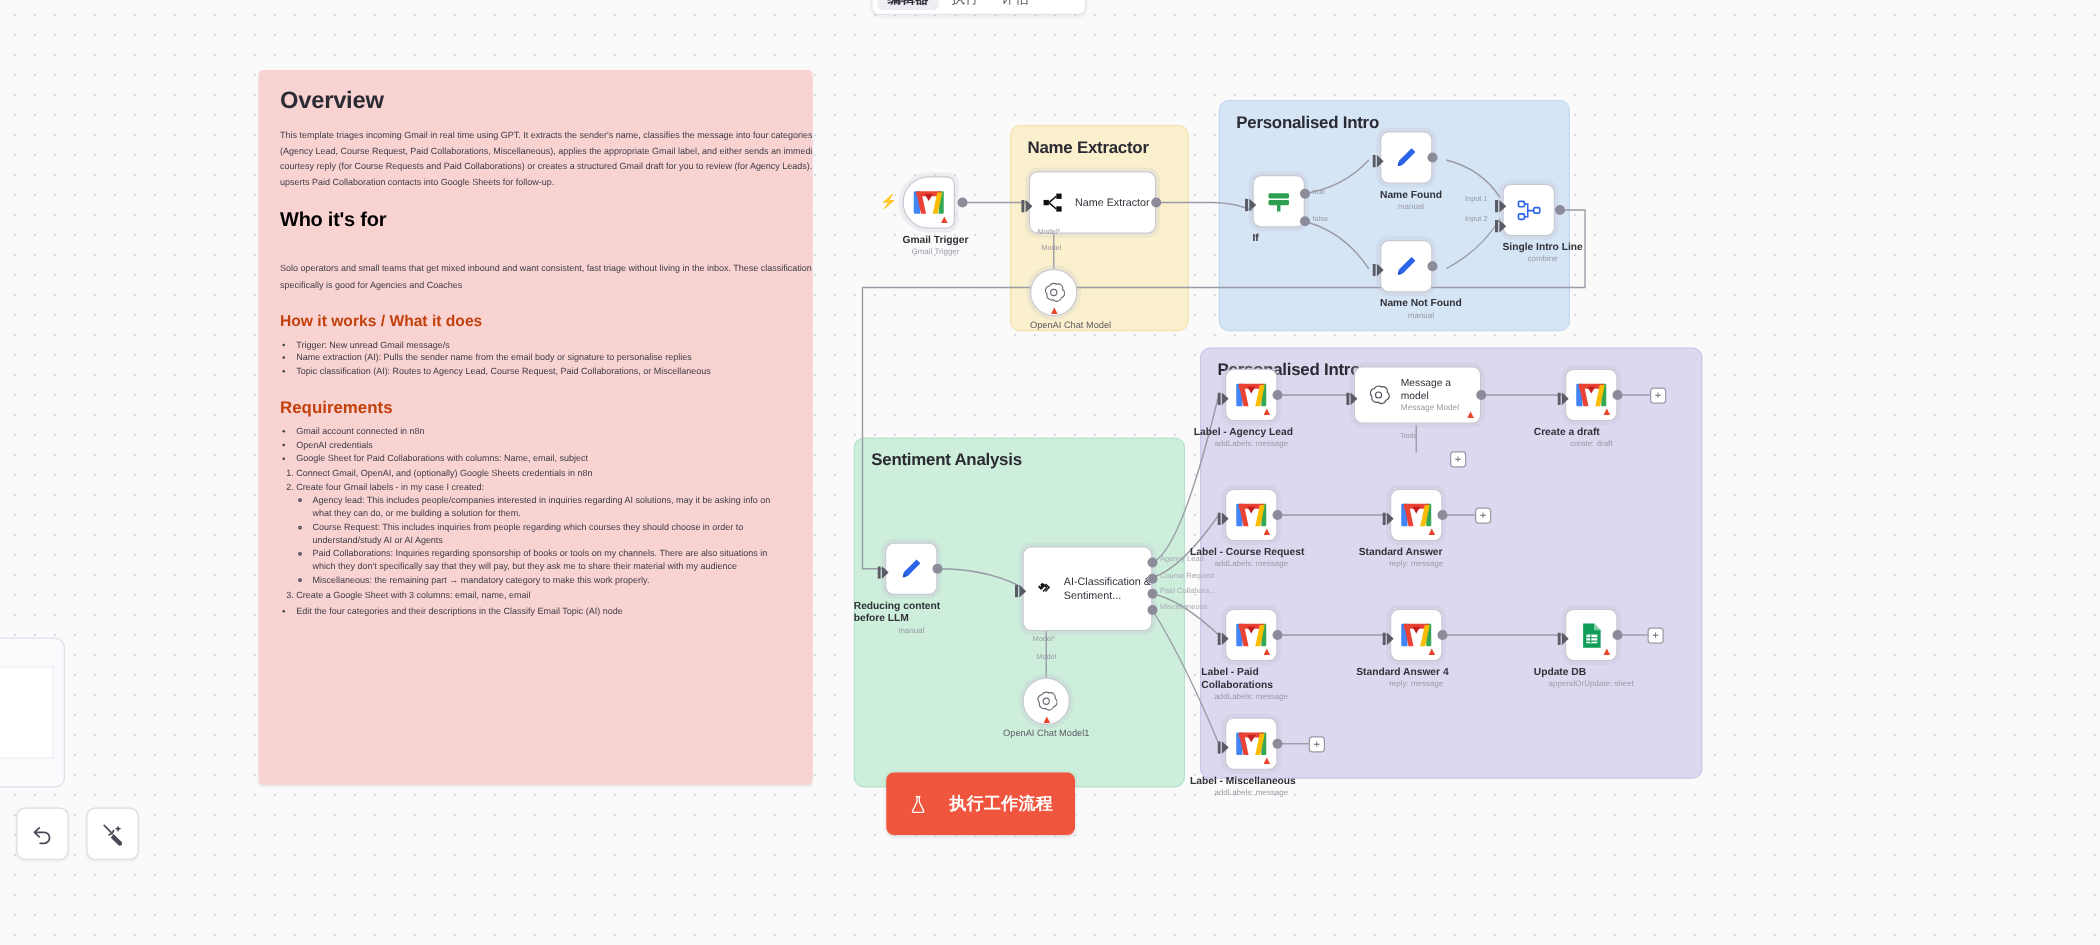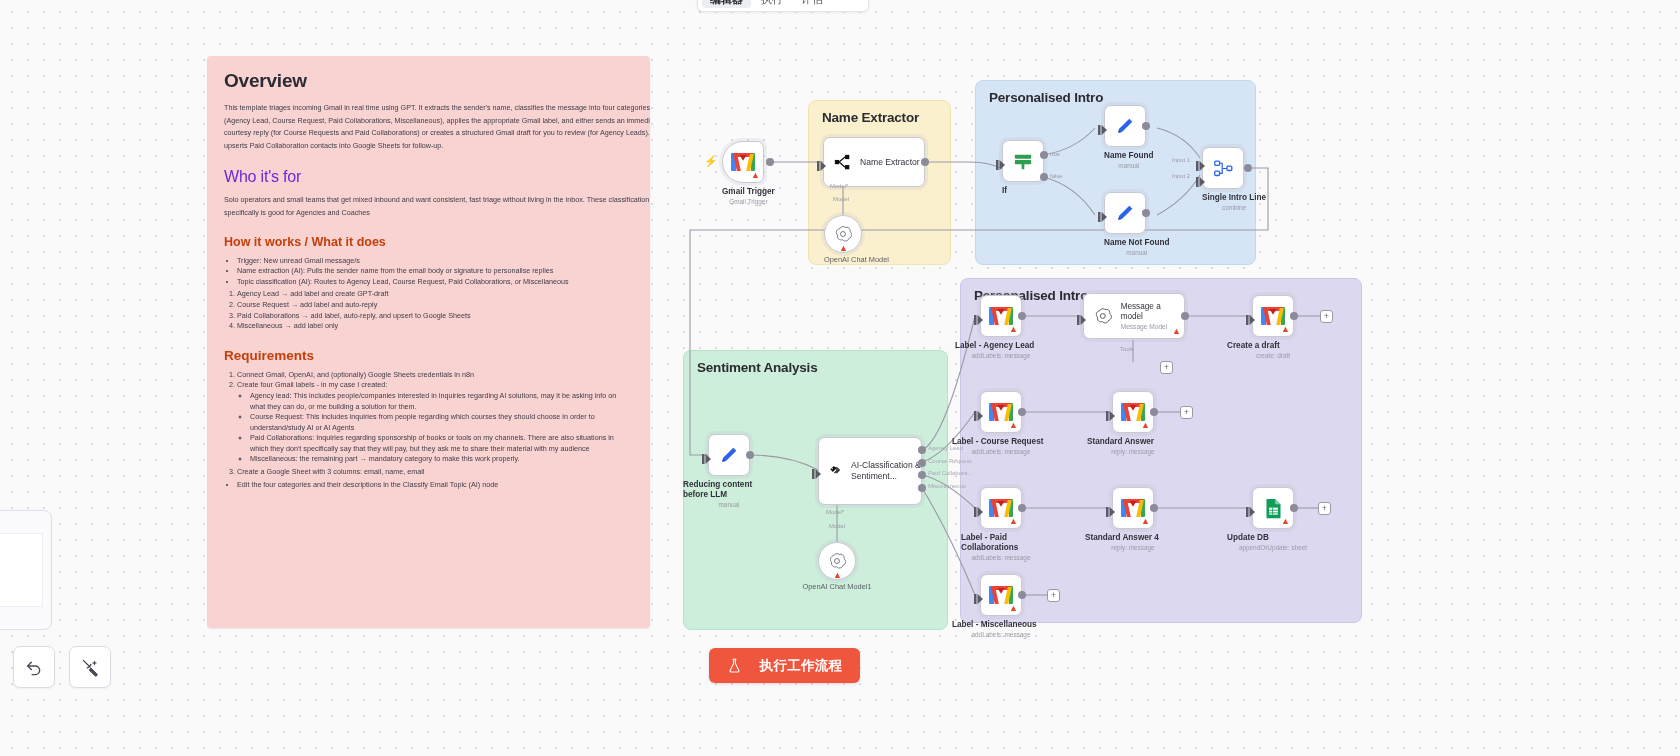--- a/index.html
+++ b/index.html
@@ -28,21 +28,21 @@
   .topbar .tab.active{ background:#eceef3; color:#31313a; font-weight:600; }
 
   
   .sticky{
     position:absolute; left:207px; top:56px; width:443px; height:572px;
     background:#f9d2d2; border-radius:4px; padding:14px 17px;
     box-shadow:0 1px 2px rgba(0,0,0,.07);
     overflow:hidden;
   }
   .sticky h1{ font-size:19px; font-weight:600; letter-spacing:-.2px; margin-bottom:11px; color:#2b2b33;}
-  .sticky h2{ font-size:16px; font-weight:400; letter-spacing:-.2px; margin:17px 0 9px; color:#6d28d9;}
+  .sticky h2{ font-size:16px; font-weight:700; letter-spacing:-.2px; margin:17px 0 24px; color:#000000;}
   .sticky h3{ font-size:12.5px; font-weight:700; margin:16px 0 7px; color:#c2410c;}
   .sticky p{ font-size:7.2px; line-height:10.6px; color:#3d3d46; margin-bottom:2px; white-space:nowrap;}
   .sticky ul, .sticky ol{ margin:0 0 2px 13px; }
   .sticky li{ font-size:7.2px; line-height:10.6px; color:#3d3d46; white-space:nowrap; }
   .sticky .wrapli{ white-space:normal; }
 
   
   .group{ position:absolute; border-radius:8px; }
   .group .gtitle{
     position:absolute; left:13px; top:9px; font-size:13.5px; font-weight:600;
@@ -98,21 +98,21 @@
     position:absolute; left:-60px; top:510px; width:112px; height:120px;
     background:#fbfbfd; border:1px solid #dedeea; border-radius:8px;
   }
   .leftpanel .inner{
     position:absolute; left:8px; top:22px; right:8px; bottom:22px;
     background:#fff; border:1px solid #eceef6;
   }
 
   
   .runbtn{
-    position:absolute; left:709px; top:648px; width:151px; height:35px;
+    position:absolute; left:709px; top:618px; width:151px; height:50px;
     background:#f0563d; border-radius:6px; color:#fff;
     display:flex; align-items:center; justify-content:center; gap:18px;
     font-size:13.5px; font-weight:600; letter-spacing:.3px;
     box-shadow:0 1px 3px rgba(0,0,0,.12);
   }
 
   
   .gmail{ width:24px; height:18px; position:relative; }
   .gmail i{ position:absolute; display:block; }
   .gm-l{ left:0; top:0; width:4.5px; height:18px; background:#4285f4; border-radius:1px 0 0 1px;}
@@ -150,28 +150,27 @@
     <p>Solo operators and small teams that get mixed inbound and want consistent, fast triage without living in the inbox. These classification</p>
     <p>specifically is good for Agencies and Coaches</p>
 
     <h3>How it works / What it does</h3>
     <ul>
       <li>Trigger: New unread Gmail message/s</li>
       <li>Name extraction (AI): Pulls the sender name from the email body or signature to personalise replies</li>
       <li>Topic classification (AI): Routes to Agency Lead, Course Request, Paid Collaborations, or Miscellaneous</li>
     </ul>
 
-    <ol>
-      <li>Agency Lead → add label and create GPT-draft</li>
-      <li>Course Request → add label and auto-reply</li>
-      <li>Paid Collaborations → add label, auto-reply, and upsert to Google Sheets</li>
-      <li>Miscellaneous → add label only</li>
-    </ol>
 
     <h3 style="font-size:13.5px;">Requirements</h3>
+    <ul>
+      <li>Gmail account connected in n8n</li>
+      <li>OpenAI credentials</li>
+      <li>Google Sheet for Paid Collaborations with columns: Name, email, subject</li>
+    </ul>
 
     <ol>
       <li>Connect Gmail, OpenAI, and (optionally) Google Sheets credentials in n8n</li>
       <li>Create four Gmail labels - in my case I created:</li>
       <ul>
         <li class="wrapli">Agency lead: This includes people/companies interested in inquiries regarding AI solutions, may it be asking info on what they can do, or me building a solution for them.</li>
         <li class="wrapli">Course Request: This includes inquiries from people regarding which courses they should choose in order to understand/study AI or AI Agents</li>
         <li class="wrapli">Paid Collaborations: Inquiries regarding sponsorship of books or tools on my channels. There are also situations in which they don't specifically say that they will pay, but they ask me to share their material with my audience</li>
         <li class="wrapli">Miscellaneous: the remaining part → mandatory category to make this work properly.</li>
       </ul>

